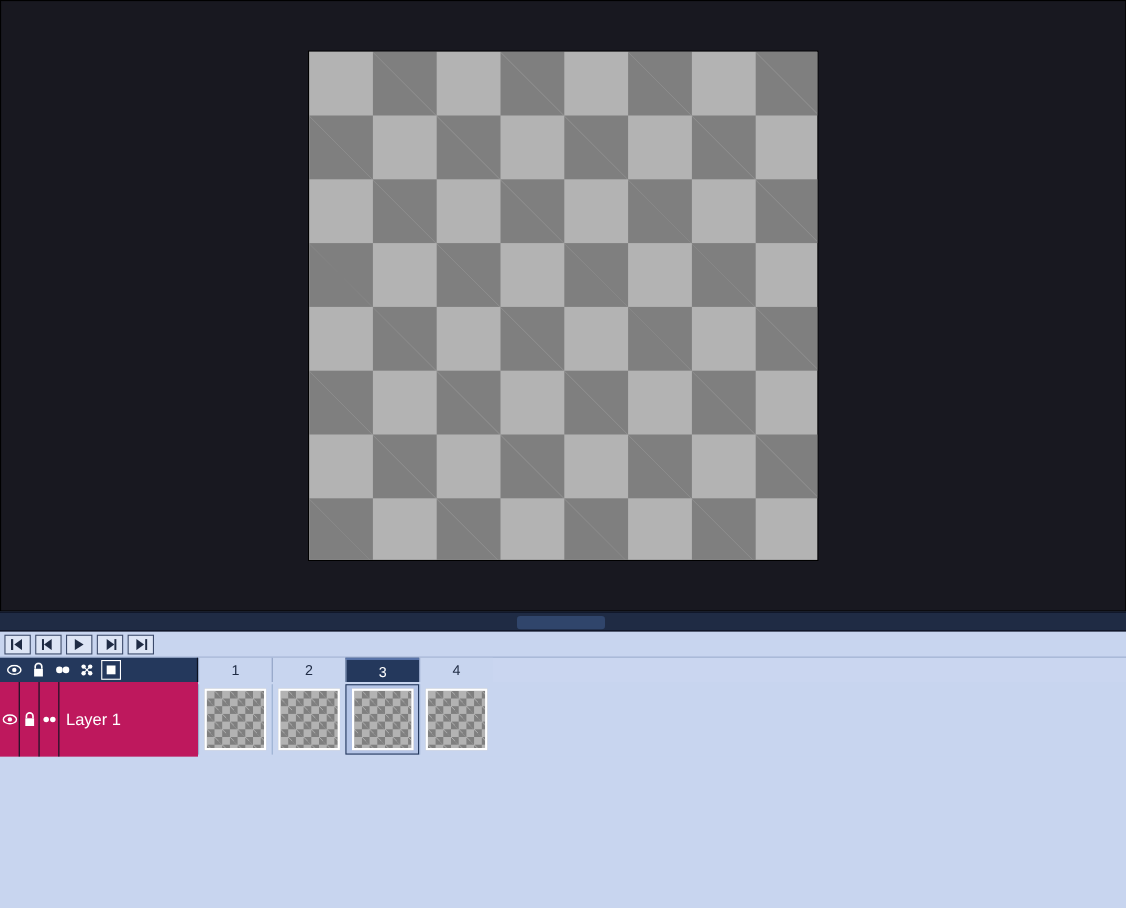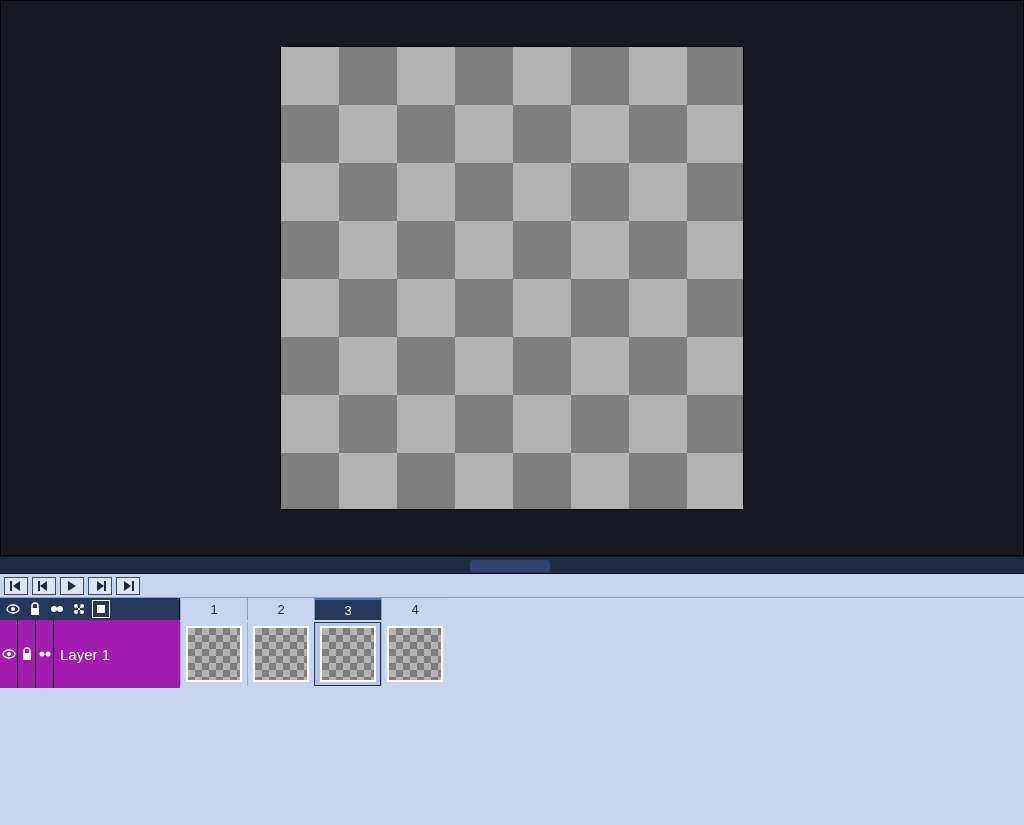--- a/index.html
+++ b/index.html
@@ -144,21 +144,21 @@
 
   
   .layer-row {
     width: 1024px;
     height: 68px;
     display: flex;
     background: #c8d5ef;
   }
   .layer-strip {
     width: 180px;
-    background: #a21caf;
+    background: #be185d;
     display: flex;
     align-items: center;
     color: #fff;
   }
   .layer-ctl {
     width: 18px;
     height: 68px;
     display: flex;
     align-items: center;
     justify-content: center;

